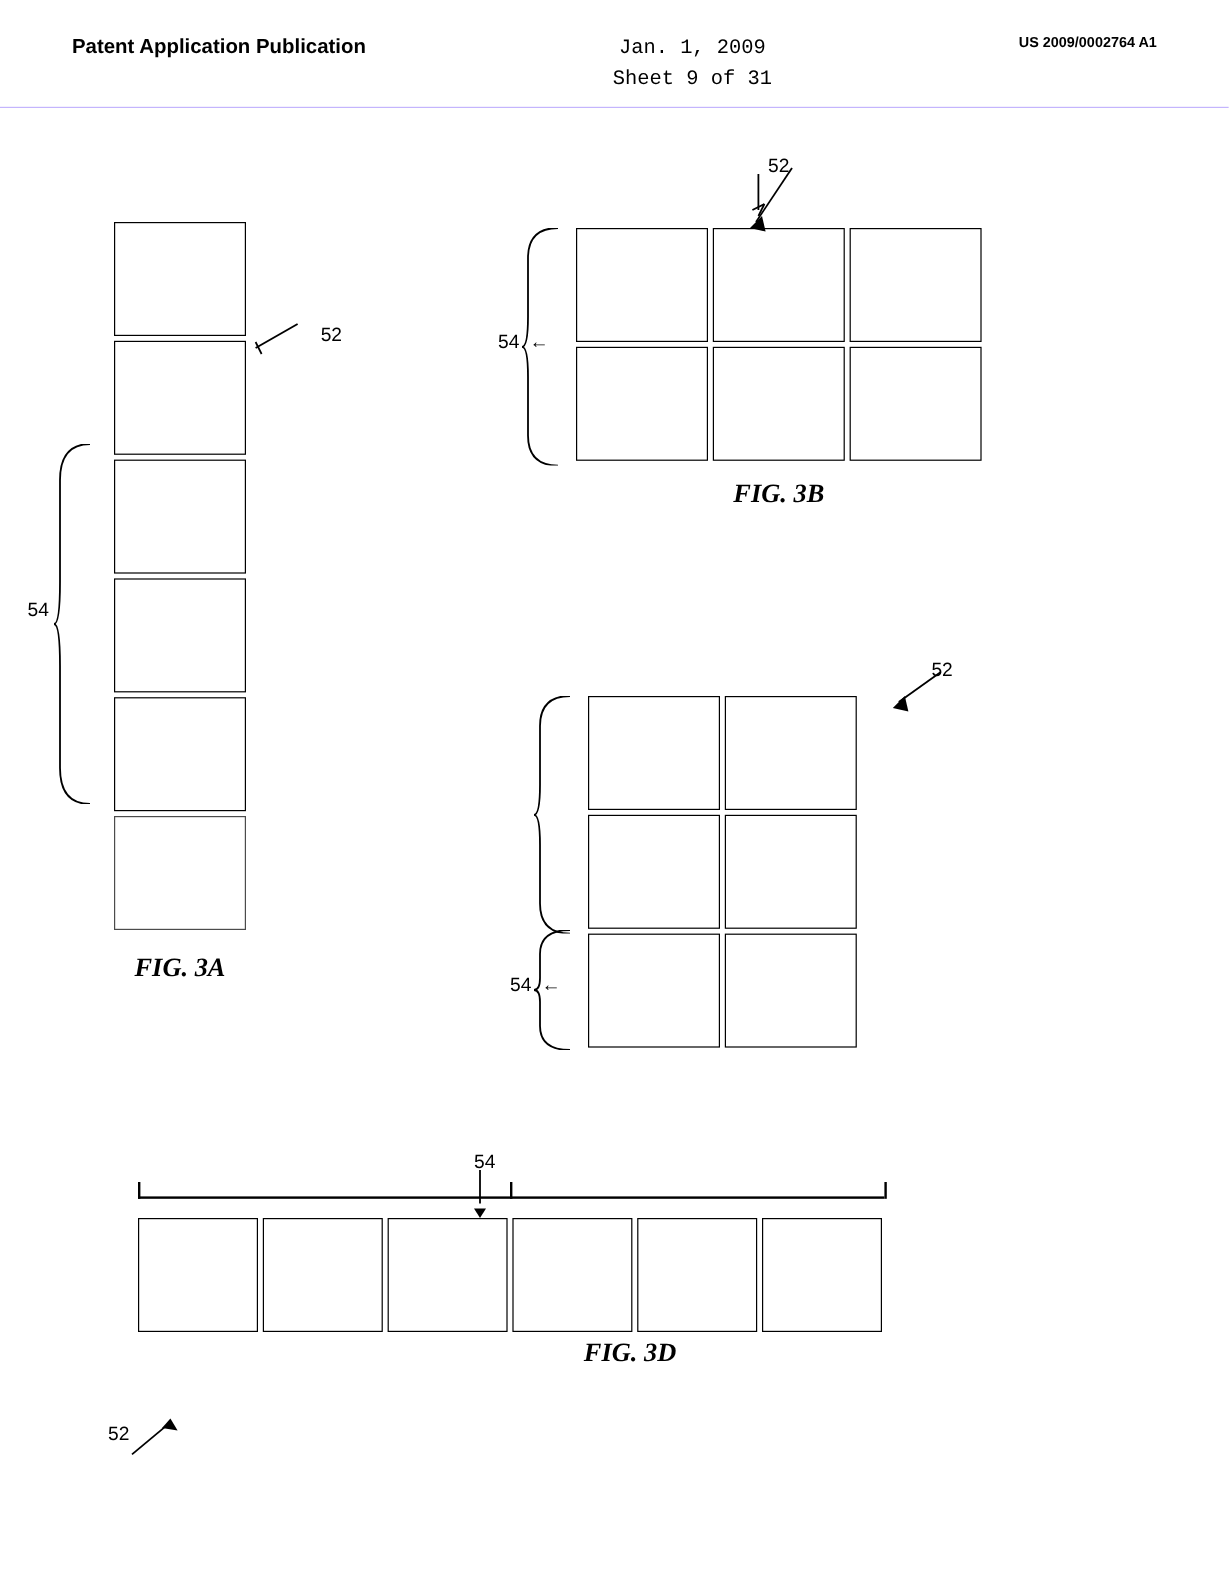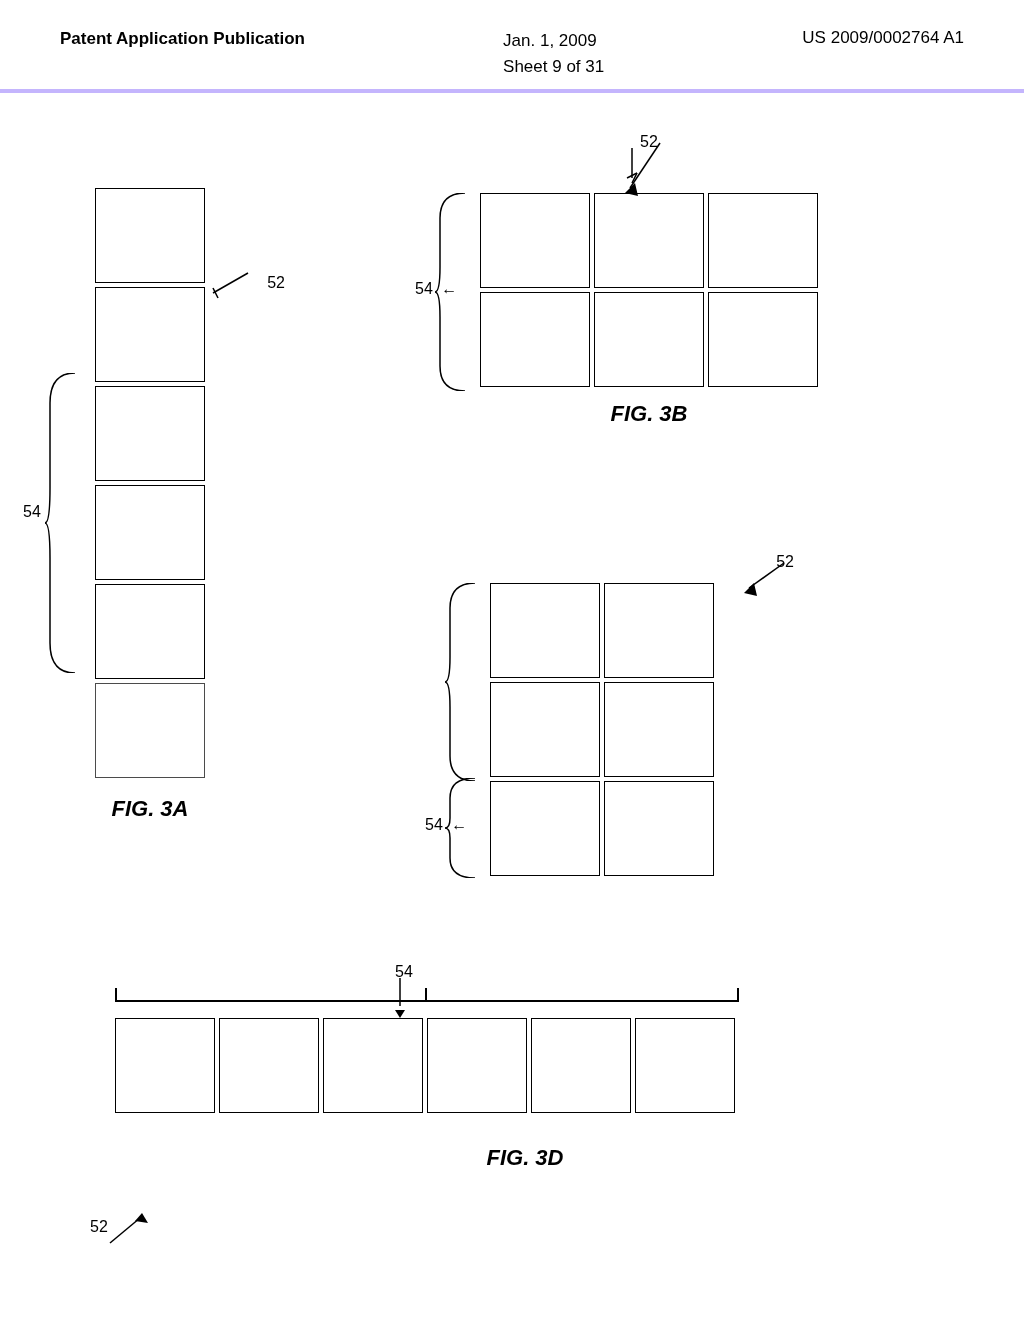--- a/index.html
+++ b/index.html
@@ -11,35 +11,37 @@
       position: relative;
       overflow: hidden;
     }
 
     
     .header {
       display: flex;
       justify-content: space-between;
       align-items: flex-start;
       padding: 28px 60px 10px 60px;
-      border-bottom: 4px solid #c4b5fd;
+      border-bottom: 1px solid #c4b5fd;
     }
     .header-left {
       font-size: 17px;
       font-weight: bold;
       max-width: 320px;
       line-height: 1.3;
     }
     .header-center {
       font-size: 17px;
+      text-align: center;
       line-height: 1.5;
+      font-family: Liberation Mono, monospace;
     }
     .header-right {
-      font-size: 17px;
-      font-weight: normal;
+      font-size: 12px;
+      font-weight: bold;
       white-space: nowrap;
     }
 
     
     .content {
       position: relative;
       width: 100%;
       height: calc(1320px - 90px);
     }
 
@@ -67,20 +69,21 @@
       margin-bottom: 4px;
     }
 
     
     .fig-caption {
       font-size: 22px;
       font-weight: bold;
       font-style: italic;
       margin-top: 14px;
       text-align: center;
+      font-family: Liberation Serif, serif;
     }
 
     
     .fig3b-container {
       position: absolute;
       left: 480px;
       top: 100px;
     }
 
     .grid-3x2 {
@@ -265,16 +268,16 @@
     </div>
 
     <div style="position:absolute; left:-25px; bottom:-65px; font-size:16px;">
       <span>52</span>
       <svg width="40" height="35" style="overflow:visible; position:absolute; left:20px; top:-5px;">
         <line x1="0" y1="30" x2="30" y2="5" stroke="#000" stroke-width="1.5"></line>
         <polygon points="32,0 38,10 25,8" fill="#000"></polygon>
       </svg>
     </div>
 
-    <div class="fig-caption" style="margin-top:32px; margin-left:200px;">FIG. 3D</div>
+    <div class="fig-caption" style="margin-top:4px; margin-left:200px;">FIG. 3D</div>
   </div>
 
 </div>
 
 </body></html>

